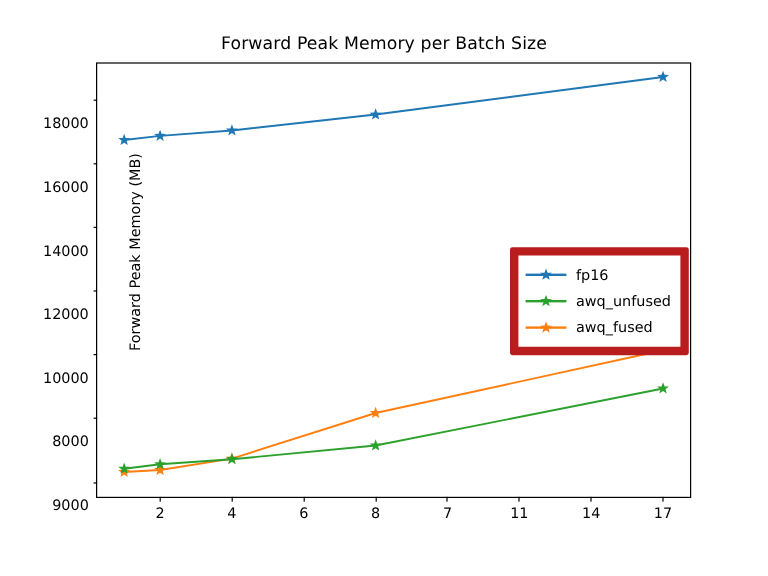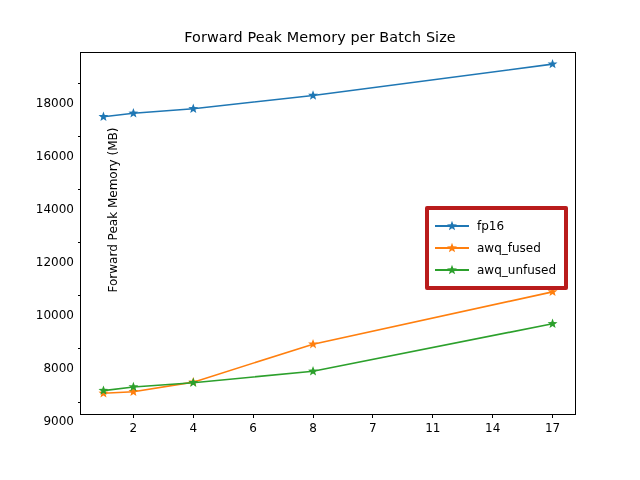--- a/index.html
+++ b/index.html
@@ -115,21 +115,21 @@
     transform: translateX(-50%);
     font-size: 12px;
     color: #000000;
     white-space: nowrap;
   }
   
   #legend {
     position: absolute;
     left: 344px;
     top: 153px;
-    border: 4px solid #b91c1c;
+    border: 7px solid #b91c1c;
     border-radius: 2px;
     background: #ffffff;
     padding: 5px 8px 5px 6px;
     box-sizing: border-box;
   }
   .legend-row {
     display: flex;
     align-items: center;
     height: 22px;
   }
@@ -267,32 +267,32 @@
           <div class="legend-sample">
             <div class="legend-line" style="background: rgb(31, 119, 180);"></div>
             <svg width="14" height="14" viewBox="0 0 14 14" class="legend-star" style="position: absolute; left: 10px; top: 0px;">
               <polygon points="7.00,1.80 8.28,5.23 11.95,5.39 9.08,7.67 10.06,11.21 7.00,9.18 3.94,11.21 4.92,7.67 2.05,5.39 5.72,5.23" fill="#1f77b4"></polygon>
             </svg>
           </div>
           <div class="legend-text">fp16</div>
         </div>
         <div class="legend-row">
           <div class="legend-sample">
+            <div class="legend-line" style="background: rgb(44, 160, 44);"></div>
+            <svg width="14" height="14" viewBox="0 0 14 14" class="legend-star" style="position: absolute; left: 10px; top: 0px;">
+              <polygon points="7.00,1.80 8.28,5.23 11.95,5.39 9.08,7.67 10.06,11.21 7.00,9.18 3.94,11.21 4.92,7.67 2.05,5.39 5.72,5.23" fill="#2ca02c"></polygon>
+            </svg>
+          </div>
+          <div class="legend-text">awq_unfused</div>
+        </div>
+        <div class="legend-row">
+          <div class="legend-sample">
             <div class="legend-line" style="background: rgb(255, 127, 14);"></div>
             <svg width="14" height="14" viewBox="0 0 14 14" class="legend-star" style="position: absolute; left: 10px; top: 0px;">
               <polygon points="7.00,1.80 8.28,5.23 11.95,5.39 9.08,7.67 10.06,11.21 7.00,9.18 3.94,11.21 4.92,7.67 2.05,5.39 5.72,5.23" fill="#ff7f0e"></polygon>
             </svg>
           </div>
           <div class="legend-text">awq_fused</div>
         </div>
-        <div class="legend-row">
-          <div class="legend-sample">
-            <div class="legend-line" style="background: rgb(44, 160, 44);"></div>
-            <svg width="14" height="14" viewBox="0 0 14 14" class="legend-star" style="position: absolute; left: 10px; top: 0px;">
-              <polygon points="7.00,1.80 8.28,5.23 11.95,5.39 9.08,7.67 10.06,11.21 7.00,9.18 3.94,11.21 4.92,7.67 2.05,5.39 5.72,5.23" fill="#2ca02c"></polygon>
-            </svg>
-          </div>
-          <div class="legend-text">awq_unfused</div>
-        </div>
       </div>
   </div>
 
 </div>
 
 </body></html>

